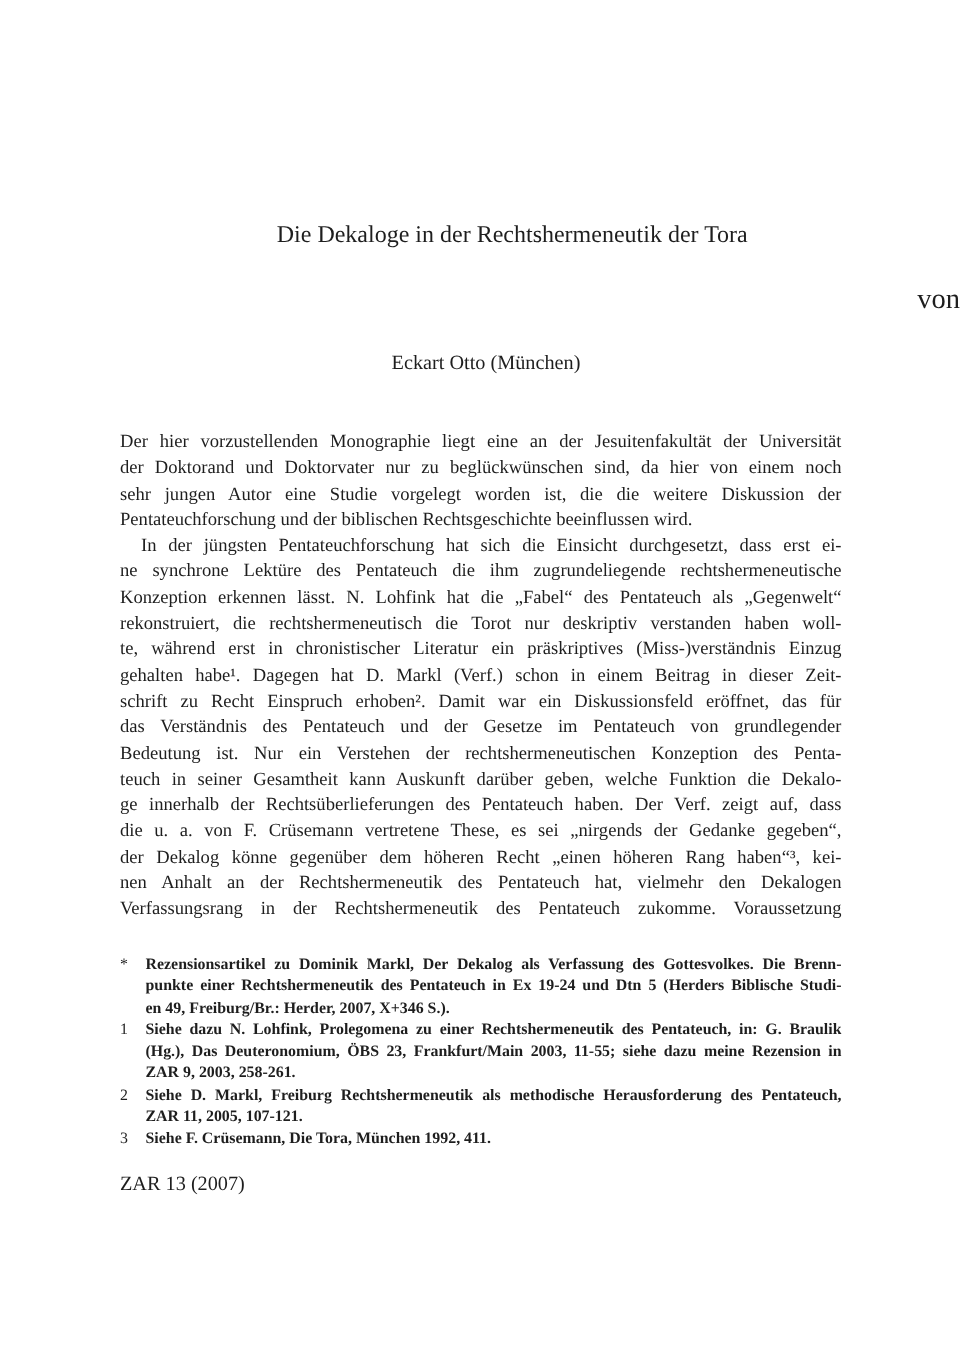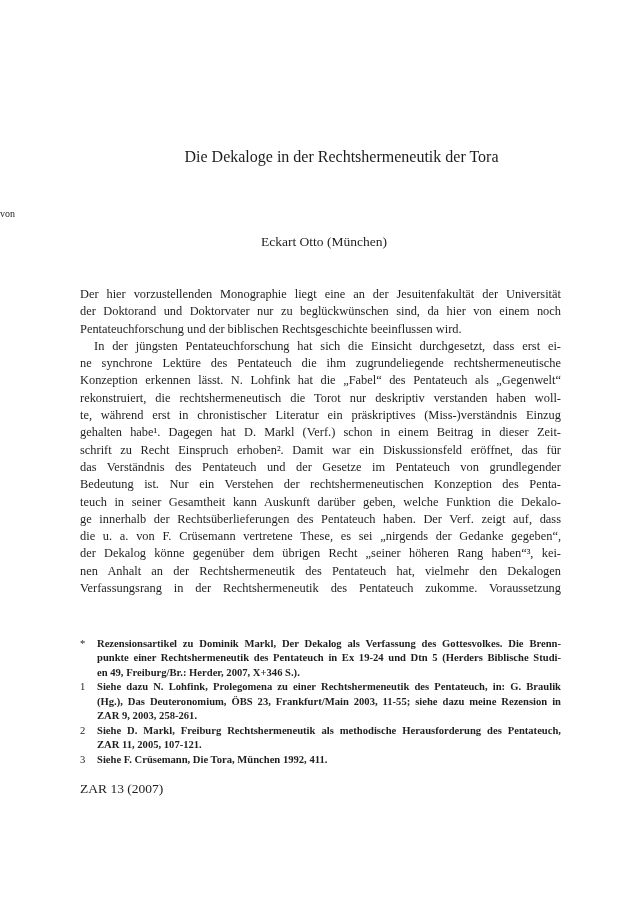--- a/index.html
+++ b/index.html
@@ -15,22 +15,22 @@
   }
   .title {
     position: absolute; top: 147px; left: 0; width: 640px;
     text-align: center; font-size: 16px; line-height: 20px; padding-left: 43px;
   }
   .subtitle {
     position: absolute; top: 174px; left: 0; width: 640px;
     text-align: center; font-size: 13px; line-height: 16px;
   }
   .byline {
-    position: absolute; top: 206px; left: 0; width: 640px;
-    text-align: left; font-size: 10px; line-height: 16px;
+    position: absolute; top: 192px; left: 0; width: 640px;
+    text-align: right; font-size: 19px; line-height: 16px;
   }
   .author {
     position: absolute; top: 233px; left: 4px; width: 640px;
     text-align: center; font-size: 13.5px; line-height: 17px;
   }
   .body-block {
     position: absolute; top: 286px; left: 80px; width: 481px;
   }
   .bl {
     height: 17.3px; line-height: 17.3px; font-size: 12.4px;
@@ -65,36 +65,37 @@
 <div class="page">
 
   <div class="title">Die Dekaloge in der Rechtshermeneutik der Tora</div>
   <div class="byline">von</div>
   <div class="author">Eckart Otto (München)</div>
 
   <div class="body-block">
     <div class="para">
       <div class="bl">Der hier vorzustellenden Monographie liegt eine an der Jesuitenfakultät der Universität</div>
       <div class="bl">der Doktorand und Doktorvater nur zu beglückwünschen sind, da hier von einem noch</div>
+      <div class="bl">sehr jungen Autor eine Studie vorgelegt worden ist, die die weitere Diskussion der</div>
       <div class="bl last">Pentateuchforschung und der biblischen Rechtsgeschichte beeinflussen wird.</div>
     </div>
     <div class="para">
       <div class="bl ind">In der jüngsten Pentateuchforschung hat sich die Einsicht durchgesetzt, dass erst ei-</div>
       <div class="bl">ne synchrone Lektüre des Pentateuch die ihm zugrundeliegende rechtshermeneutische</div>
       <div class="bl">Konzeption erkennen lässt. N. Lohfink hat die „Fabel“ des Pentateuch als „Gegenwelt“</div>
       <div class="bl">rekonstruiert, die rechtshermeneutisch die Torot nur deskriptiv verstanden haben woll-</div>
       <div class="bl">te, während erst in chronistischer Literatur ein präskriptives (Miss-)verständnis Einzug</div>
       <div class="bl">gehalten habe¹. Dagegen hat D. Markl (Verf.) schon in einem Beitrag in dieser Zeit-</div>
       <div class="bl">schrift zu Recht Einspruch erhoben². Damit war ein Diskussionsfeld eröffnet, das für</div>
       <div class="bl">das Verständnis des Pentateuch und der Gesetze im Pentateuch von grundlegender</div>
       <div class="bl">Bedeutung ist. Nur ein Verstehen der rechtshermeneutischen Konzeption des Penta-</div>
       <div class="bl">teuch in seiner Gesamtheit kann Auskunft darüber geben, welche Funktion die Dekalo-</div>
       <div class="bl">ge innerhalb der Rechtsüberlieferungen des Pentateuch haben. Der Verf. zeigt auf, dass</div>
       <div class="bl">die u. a. von F. Crüsemann vertretene These, es sei „nirgends der Gedanke gegeben“,</div>
-      <div class="bl">der Dekalog könne gegenüber dem übrigen Recht „seiner höheren Rang haben“³, kei-</div>
+      <div class="bl">der Dekalog könne gegenüber dem höheren Recht „einen höheren Rang haben“³, kei-</div>
       <div class="bl">nen Anhalt an der Rechtshermeneutik des Pentateuch hat, vielmehr den Dekalogen</div>
       <div class="bl">Verfassungsrang in der Rechtshermeneutik des Pentateuch zukomme. Voraussetzung</div>
     </div>
   </div>
 
   <div class="footnotes">
     <div class="fn-row">
       <div class="fn-marker">*</div>
       <div class="fn-lines">
         <div class="fl">Rezensionsartikel zu Dominik Markl, Der Dekalog als Verfassung des Gottesvolkes. Die Brenn-</div>

